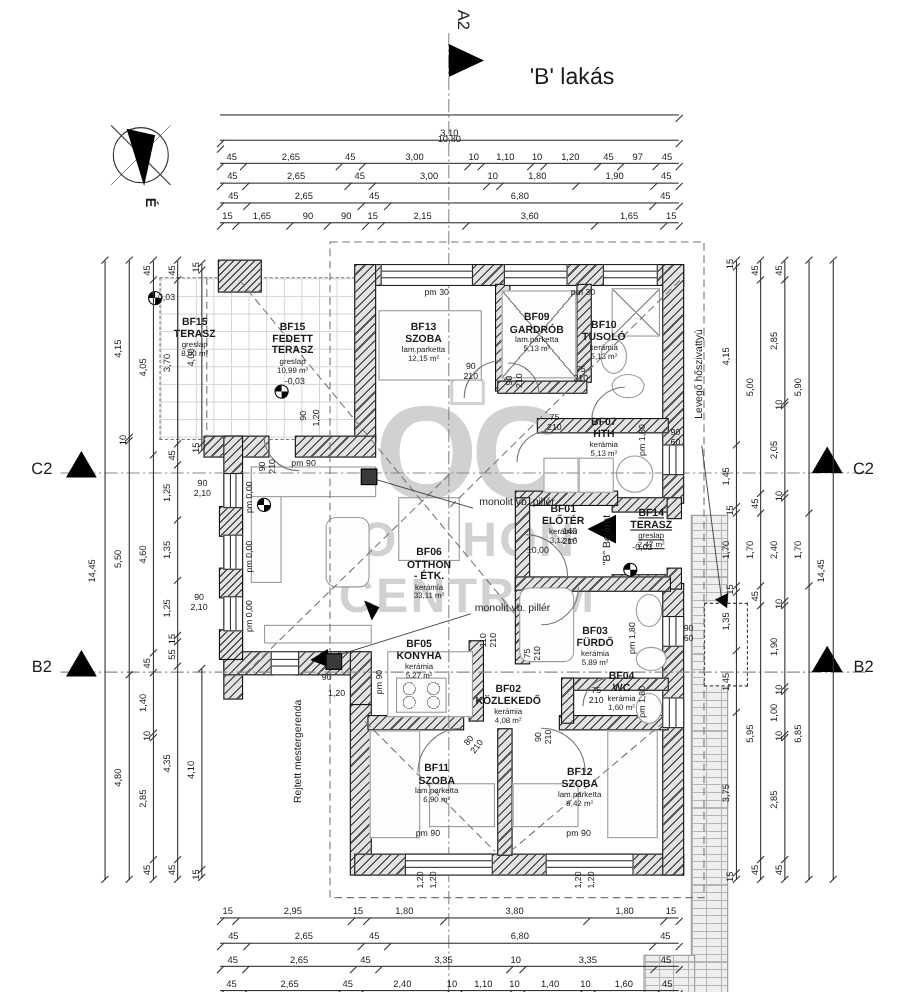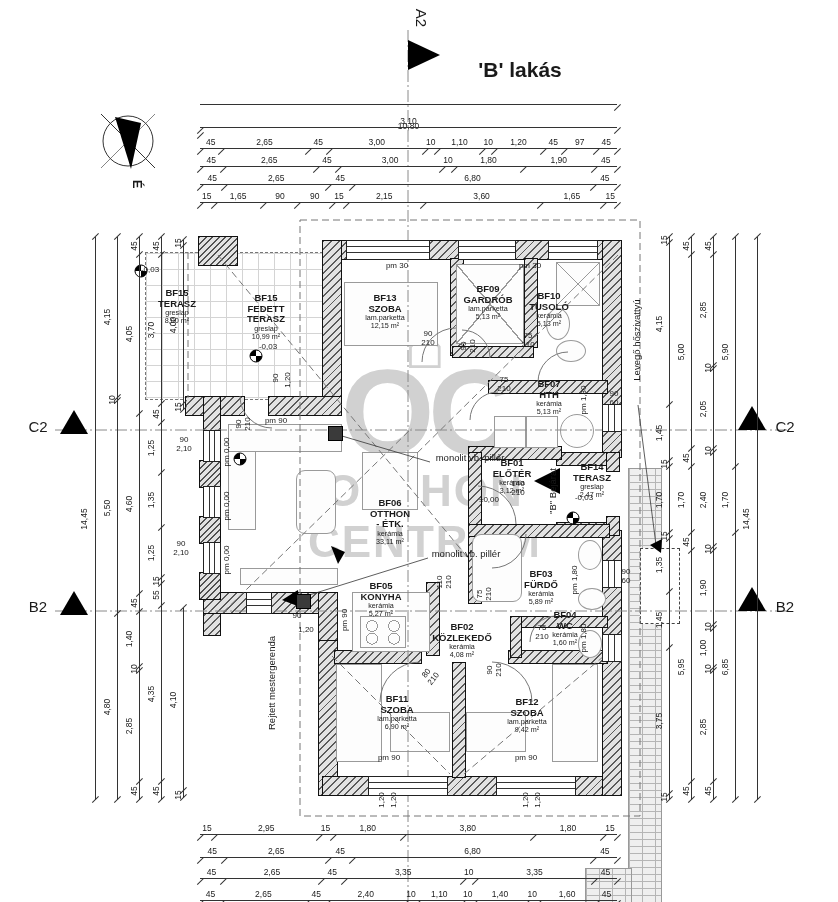--- a/index.html
+++ b/index.html
@@ -1,19 +1,19 @@
 <!DOCTYPE html>
 <html><head>
 <meta charset="utf-8">
 <style>
   html,body{margin:0;padding:0;background:#fff;}
   #canvas{position:relative;width:838px;height:902px;background:#fff;overflow:hidden;
           font-family:"Liberation Sans",sans-serif;color:#1a1a1a;}
   #overlay{position:absolute;left:0;top:0;z-index:3;pointer-events:none;}
-  .ttl{position:absolute;font-weight:bold;font-size:21px;z-index:5;transform:translate(-50%,-50%);}
+  .ttl{position:absolute;font-weight:normal;font-size:21px;z-index:5;transform:translate(-50%,-50%);}
   
   .wall,.pier{position:absolute;z-index:2;background:#e2e2e2;border:1px solid #111;
     background-image:repeating-linear-gradient(135deg,rgba(45,45,45,.75) 0 1.4px,transparent 1.4px 5.5px);}
   .pier{background-image:repeating-linear-gradient(135deg,rgba(45,45,45,.8) 0 1.4px,transparent 1.4px 4.5px);}
   .mpillar{position:absolute;z-index:3;background:#3a3a3a;border:1px solid #000;}
   .win{position:absolute;z-index:3;background:#fff;border:1px solid #222;}
   .win.h{background-image:linear-gradient(#333,#333),linear-gradient(#333,#333);
      background-size:100% 1px;background-repeat:no-repeat;background-position:0 30%,0 65%;}
   .win.v{background-image:linear-gradient(#333,#333),linear-gradient(#333,#333);
      background-size:1px 100%;background-repeat:no-repeat;background-position:30% 0,65% 0;}
@@ -725,21 +725,21 @@
         <div class="rname">HTH</div>
         <div class="rfin">kerámia</div>
         <div class="rarea">5,13 m²</div>
       </div>
       <div class="room" style="left: 512px; top: 477px;">
         <div class="rid">BF01</div>
         <div class="rname">ELŐTÉR</div>
         <div class="rfin">kerámia</div>
         <div class="rarea">3,12 m²</div>
       </div>
-      <div class="room" style="left: 592px; top: 481px;">
+      <div class="room" style="left: 592px; top: 481px; text-decoration: underline;">
         <div class="rid">BF14</div>
         <div class="rname">TERASZ</div>
         <div class="rfin">greslap</div>
         <div class="rarea">2,47 m²</div>
       </div>
       <div class="room" style="left: 390px; top: 522px;">
         <div class="rid">BF06</div>
         <div class="rname">OTTHON
 - ÉTK.</div>
         <div class="rfin">kerámia</div>

